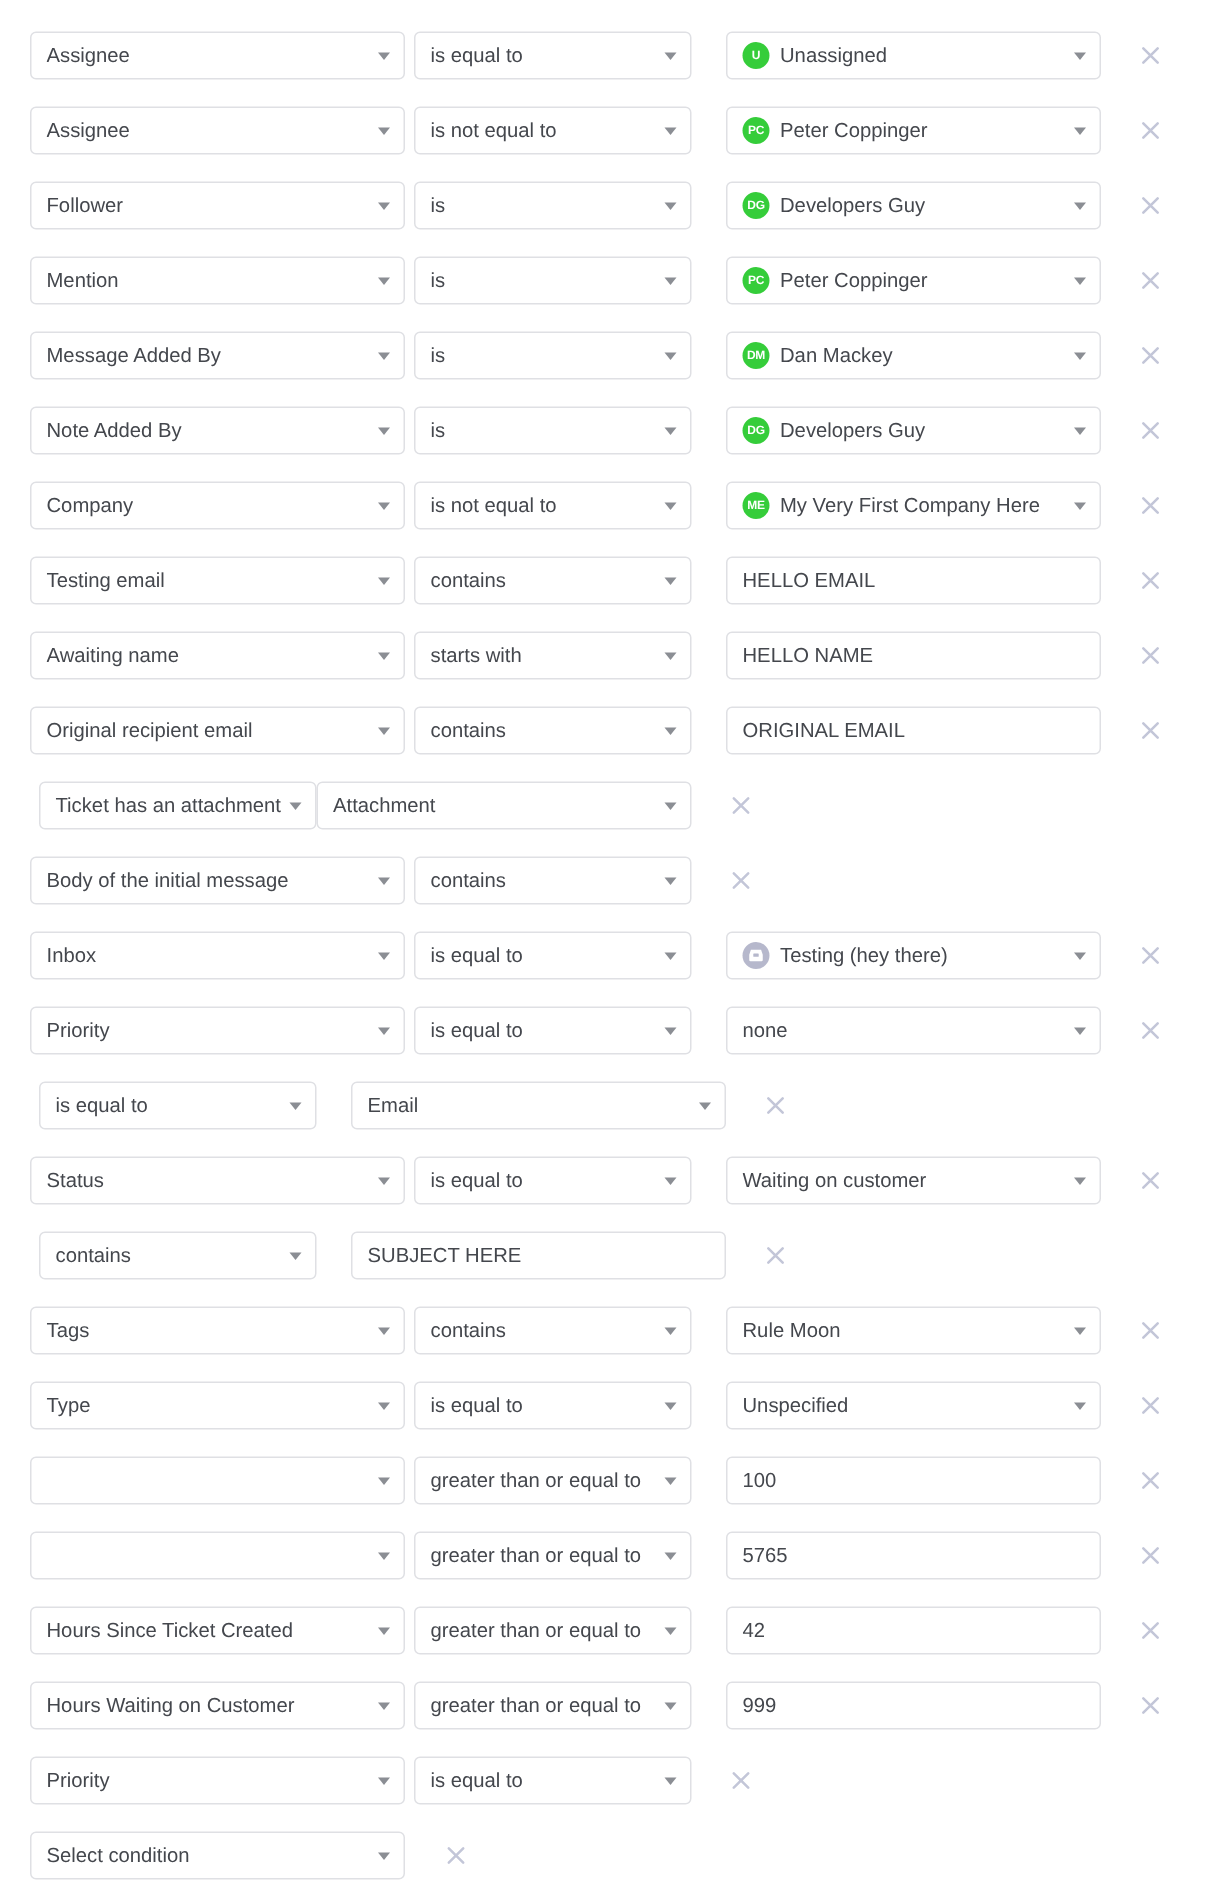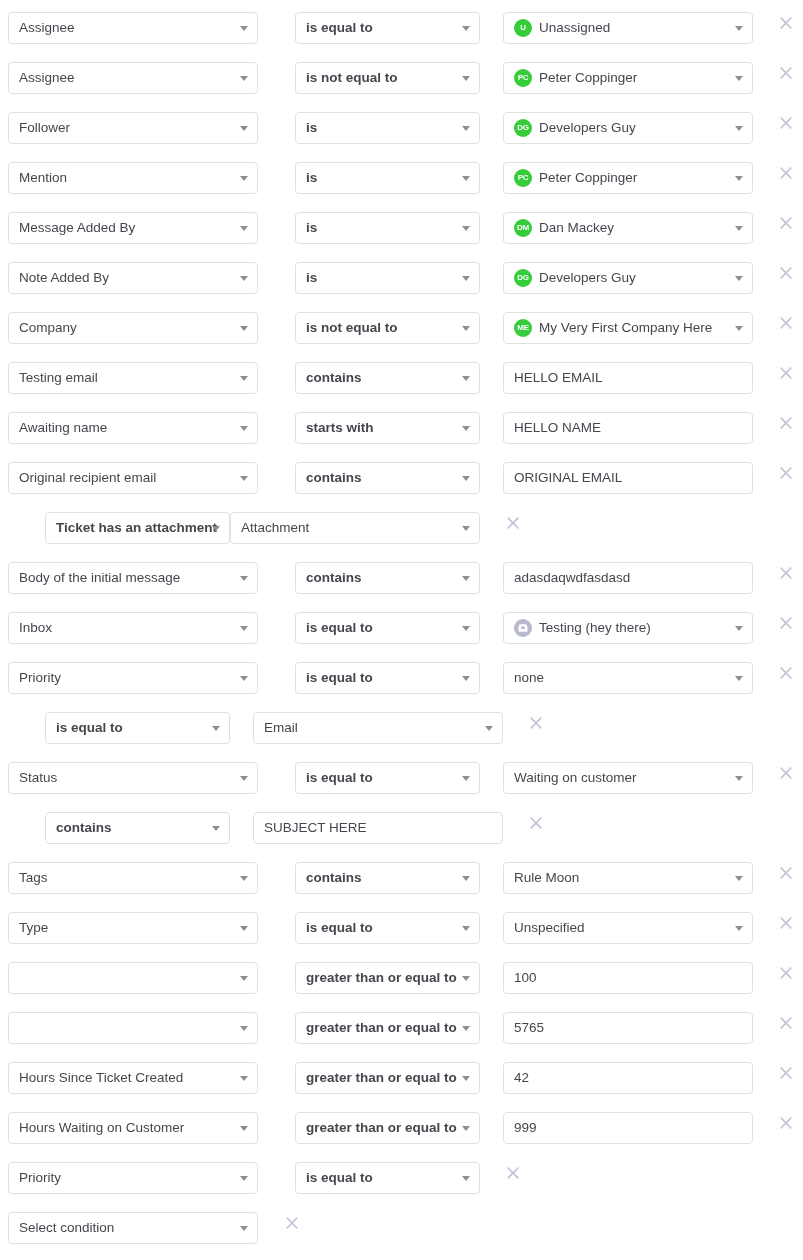--- a/index.html
+++ b/index.html
@@ -14,22 +14,23 @@
     -webkit-font-smoothing: antialiased;
     overflow: hidden;
   }
 
   #rules {
     padding-top: 12px;
   }
 
   .rule-row {
     display: flex;
+    align-items: center;
     height: 50px;
-    padding-left: 8px;
+    padding-left: 20px;
     box-sizing: border-box;
   }
 
   
   .ctrl {
     position: relative;
     height: 32px;
     box-sizing: border-box;
     border: 1px solid #dfe0e4;
     border-radius: 4px;
@@ -37,21 +38,21 @@
     display: flex;
     align-items: center;
     padding: 0 10px;
     font-size: 13.5px;
     color: #44474d;
     overflow: hidden;
     white-space: nowrap;
   }
 
   .ctrl.col-field  { width: 250px; flex: 0 0 250px; }
-  .ctrl.col-op     { width: 185px; flex: 0 0 185px; margin-left: 37px; font-weight: bold; }
+  .ctrl.col-op     { width: 185px; flex: 0 0 185px; margin-left: 6px; }
   .ctrl.col-value  { width: 250px; flex: 0 0 250px; margin-left: 23px; }
 
   .ctrl .caret {
     position: absolute;
     right: 9px;
     top: 50%;
     width: 0;
     height: 0;
     margin-top: -2px;
     border-left: 4px solid transparent;
@@ -325,23 +326,20 @@
     </div>
     <div class="rule-row">
       <div class="ctrl select col-field">
         <span class="label">Body of the initial message</span>
         <span class="caret"></span>
       </div>
       <div class="ctrl select col-op">
         <span class="label">contains</span>
         <span class="caret"></span>
       </div>
-      <div class="ctrl col-value">
-        <span class="label">adasdaqwdfasdasd</span>
-      </div>
       <div class="remove-btn">
         <svg width="16" height="16" viewBox="0 0 16 16" aria-hidden="true">
           <path d="M3.2 3.2 L12.8 12.8 M12.8 3.2 L3.2 12.8" stroke="#c3c6d8" stroke-width="1.7" stroke-linecap="round" fill="none"></path>
         </svg>
       </div>
     </div>
     <div class="rule-row">
       <div class="ctrl select col-field">
         <span class="label">Inbox</span>
         <span class="caret"></span>

